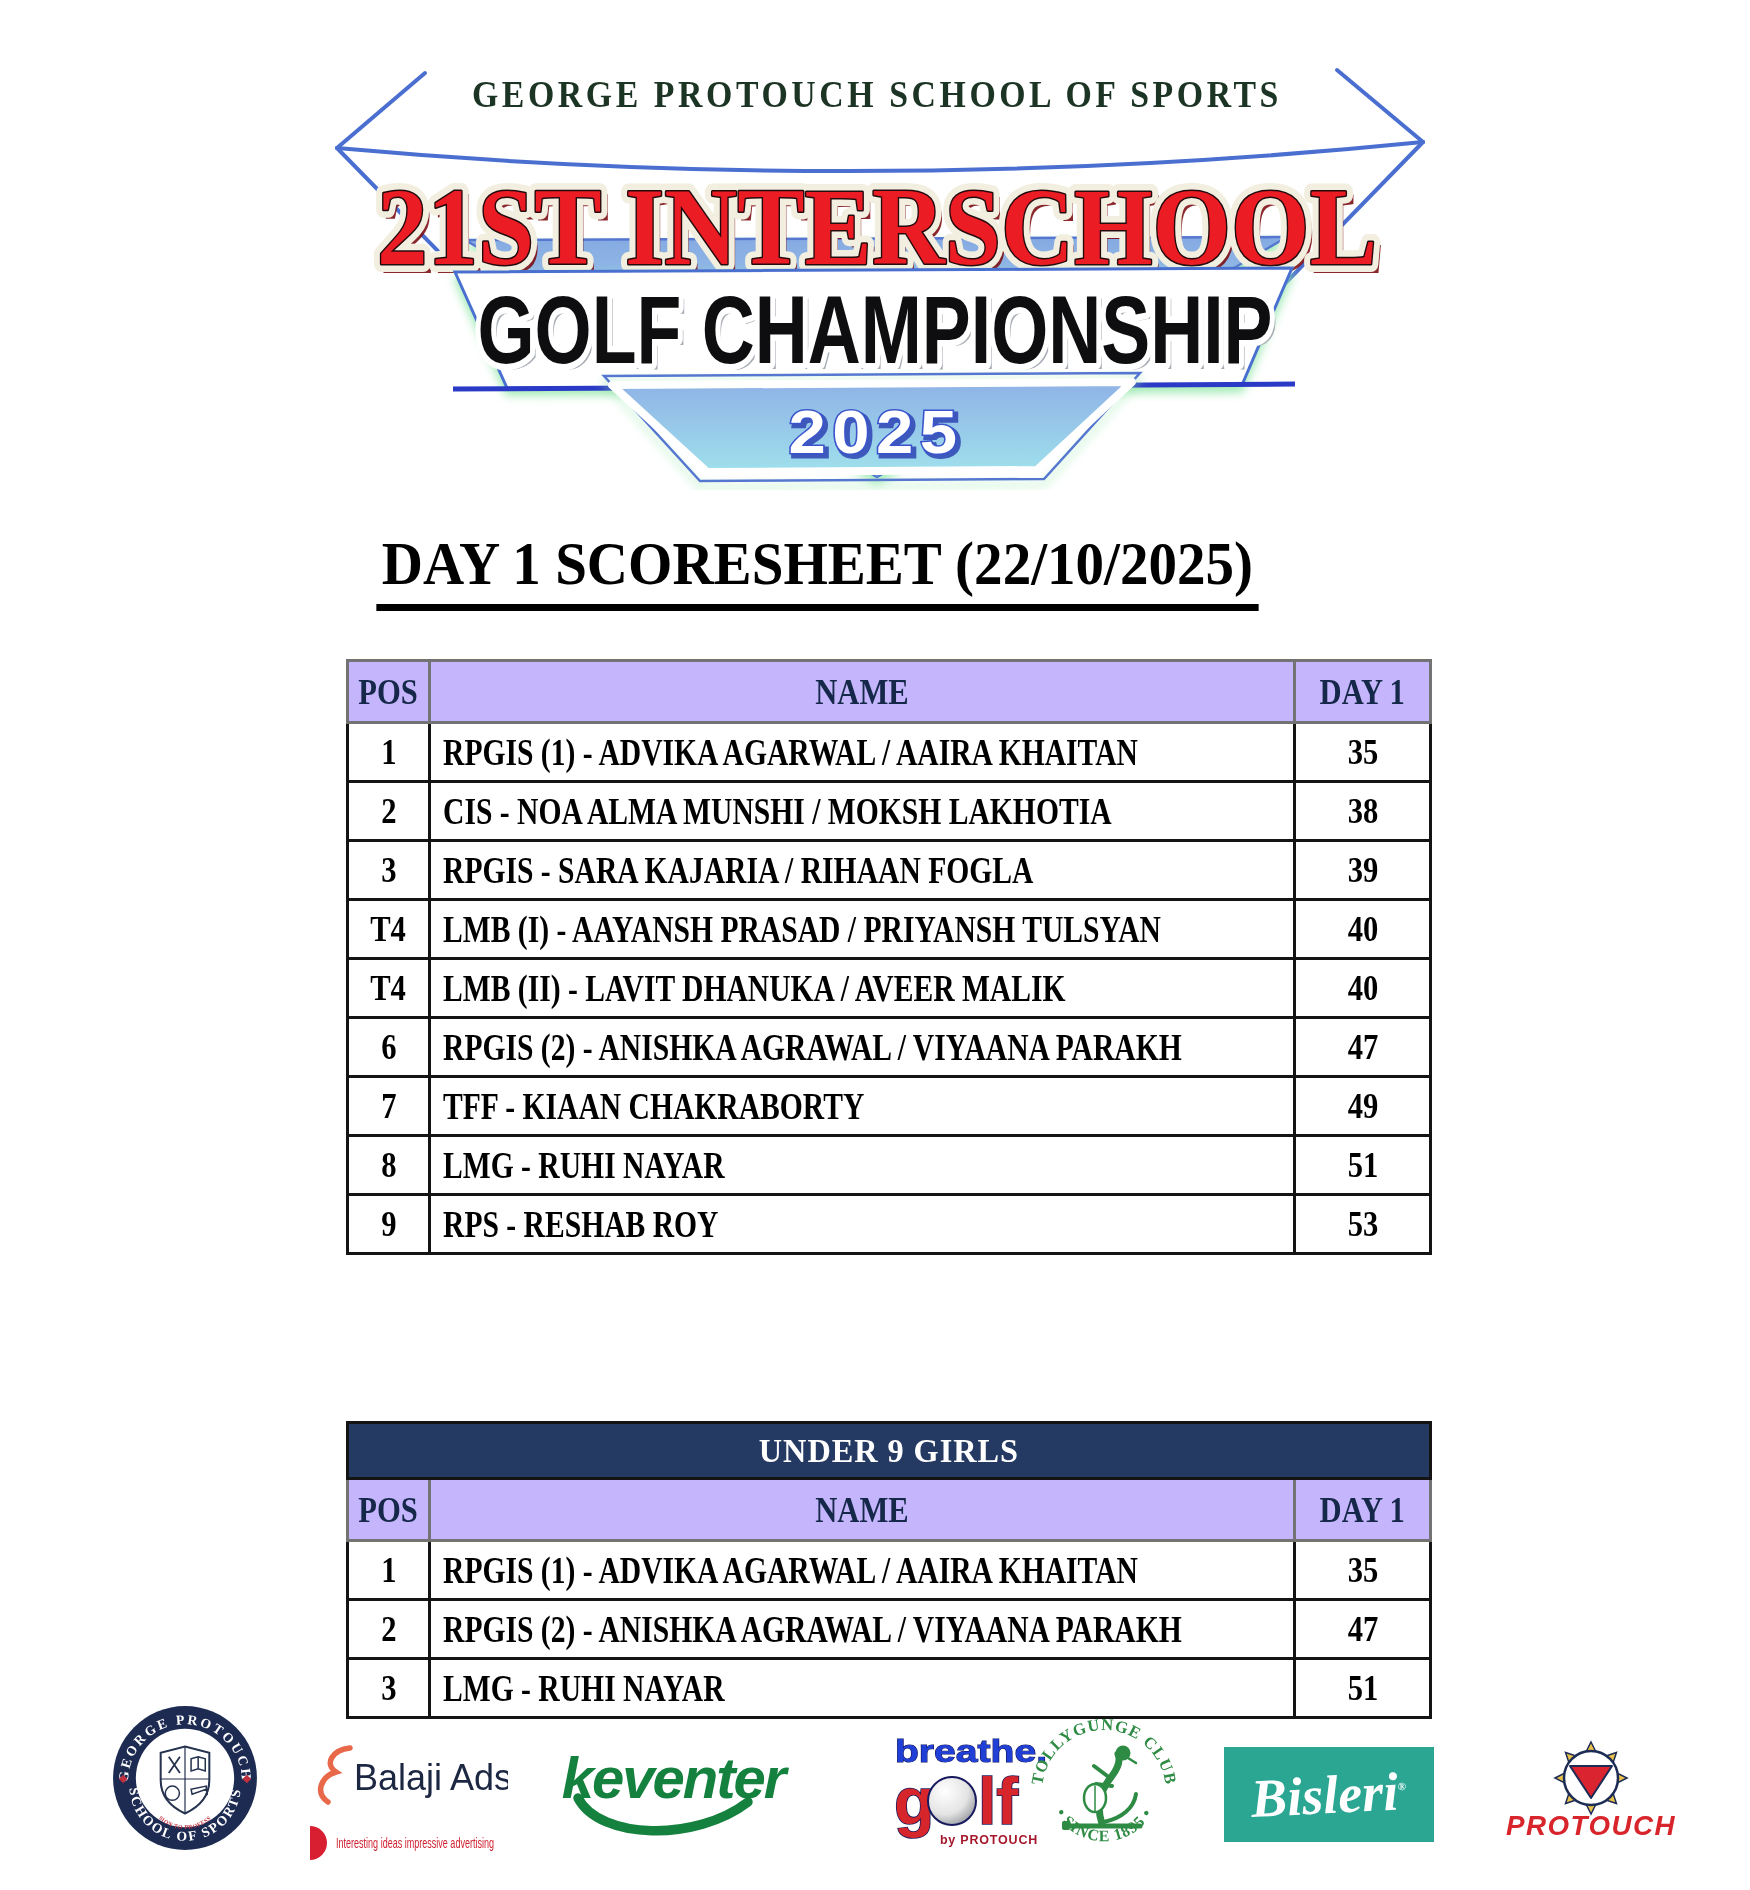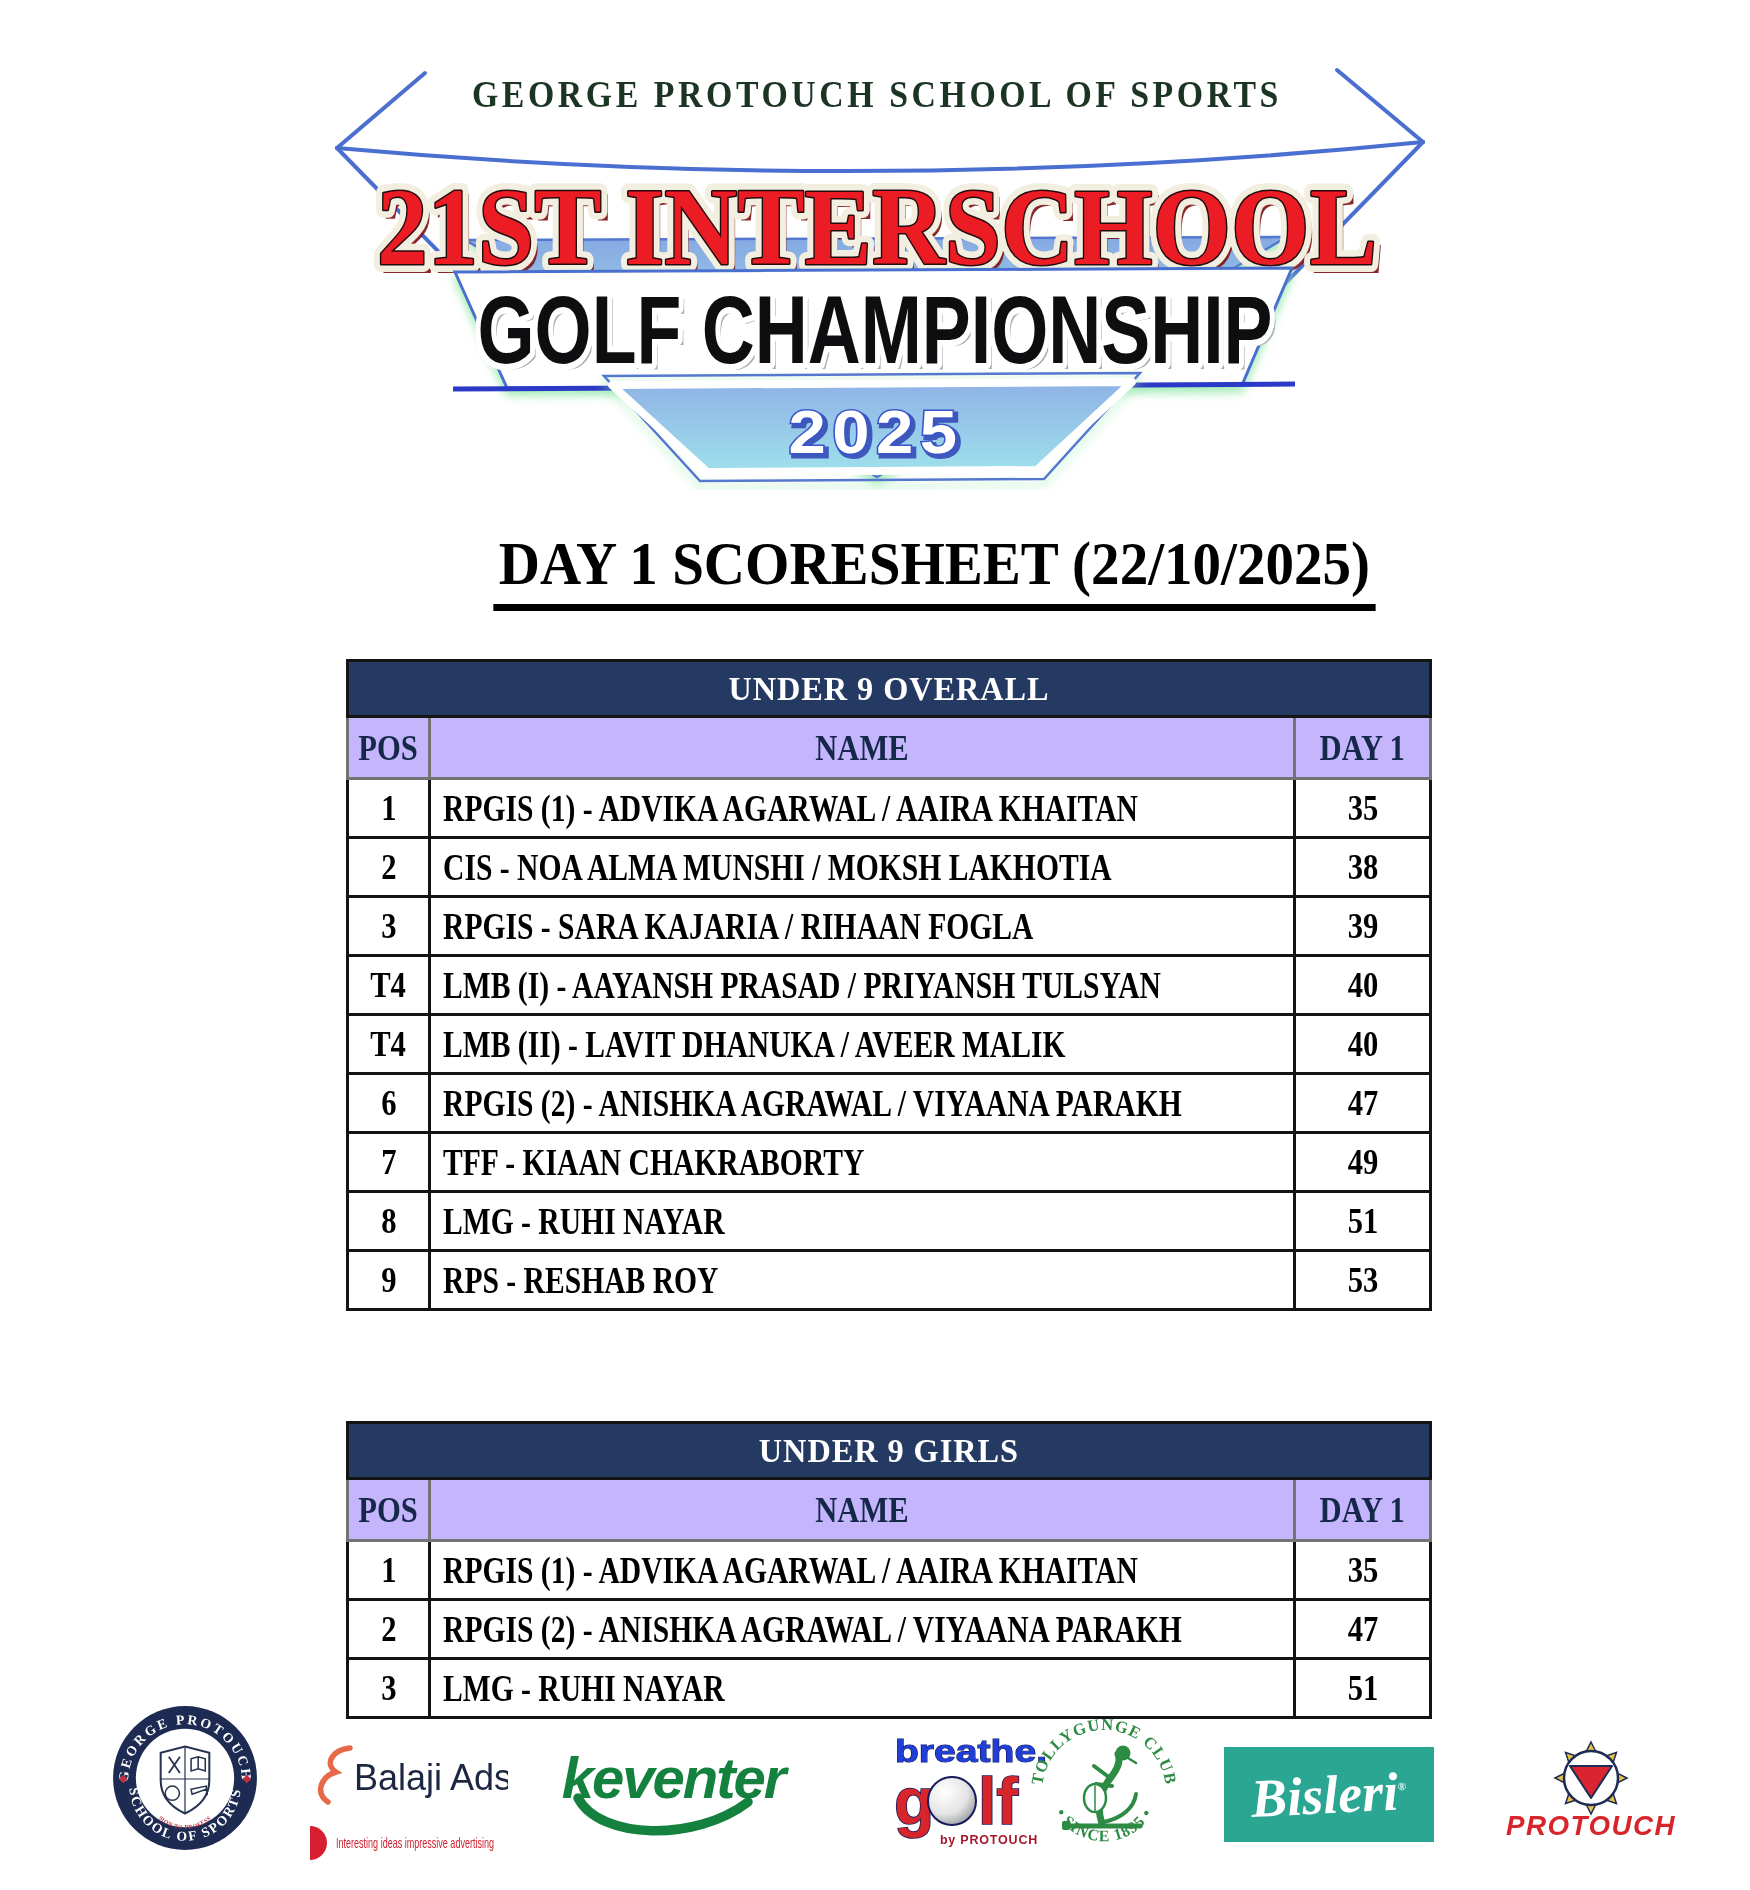--- a/index.html
+++ b/index.html
@@ -3,21 +3,21 @@
 <meta charset="utf-8">
 <style>
   html,body{margin:0;padding:0;}
   body{
     width:1750px;height:1890px;position:relative;background:#ffffff;
     font-family:"Liberation Serif", serif;overflow:hidden;
   }
   
   .logo-wrap{position:absolute;left:325px;top:45px;width:1105px;height:445px;}
   
-  .heading{position:absolute;left:331px;top:528px;width:1083px;text-align:right;}
+  .heading{position:absolute;left:338px;top:528px;width:1083px;text-align:left;}
   .heading-text{
     display:inline-block;font-size:62px;font-weight:bold;color:#000;
     letter-spacing:0px;border-bottom:7px solid #000;padding:0 6px 5px 6px;
     transform:scaleX(0.92);transform-origin:center;white-space:nowrap;
     font-family:"Liberation Serif", serif;
   }
   
   table.score-table{
     position:absolute;left:346px;width:1083px;border-collapse:collapse;
     table-layout:fixed;font-family:"Liberation Serif", serif;
@@ -111,23 +111,20 @@
 </div>
 
 <table class="score-table" id="table1">
   <colgroup>
       <col style="width:82px">
       <col style="width:865px">
       <col style="width:136px">
     </colgroup>
   <tbody>
     <tr>
-      <td class="band" colspan="3"><span class="t">UNDER 9 OVERALL</span></td>
-    </tr>
-    <tr>
       <th class="colhead"><span class="t">POS</span></th>
       <th class="colhead"><span class="t">NAME</span></th>
       <th class="colhead"><span class="t">DAY 1</span></th>
     </tr>
     <tr>
       <td class="cell pos"><span class="t">1</span></td>
       <td class="cell name"><span class="t">RPGIS (1) - ADVIKA AGARWAL / AAIRA KHAITAN</span></td>
       <td class="cell day"><span class="t">35</span></td>
     </tr>
     <tr>

